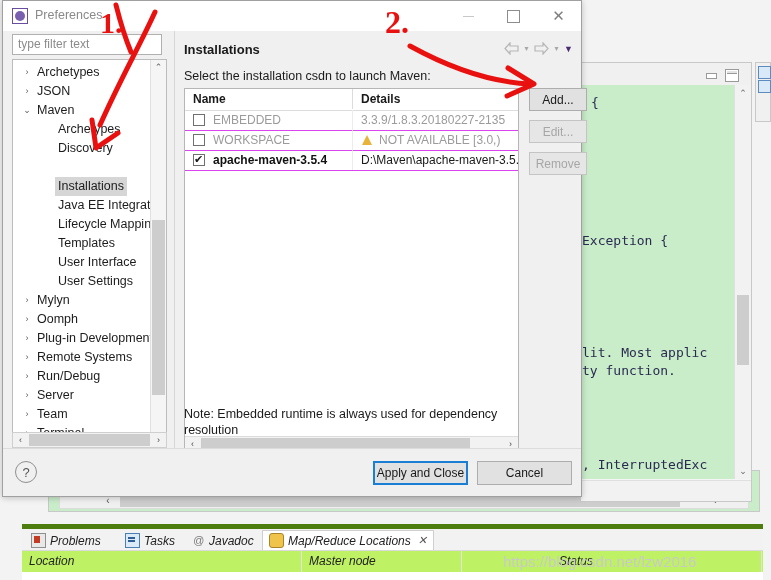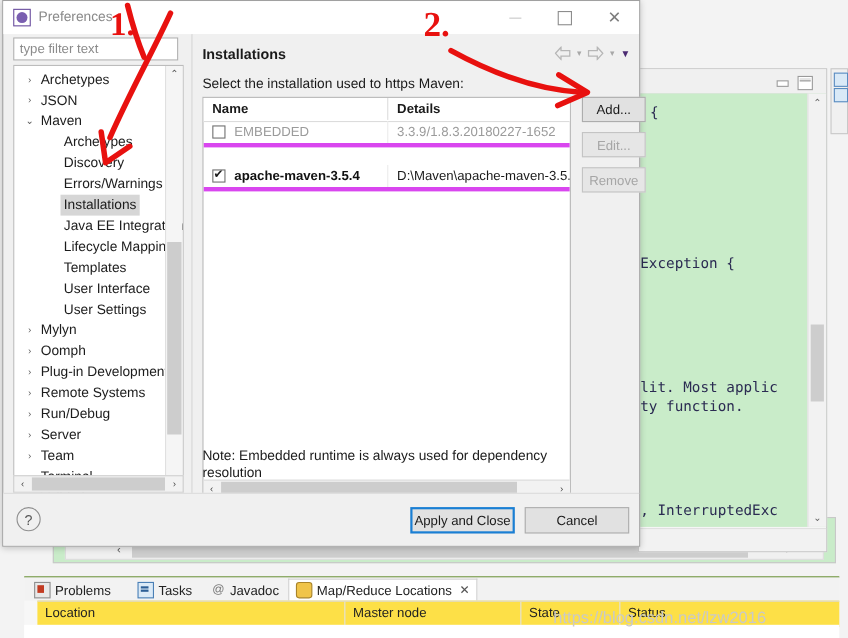--- a/index.html
+++ b/index.html
@@ -100,21 +100,21 @@
   .rp-icon {
     position: absolute; left: 2px; width: 11px; height: 11px;
     background: #d9e9f7; border: 1px solid #5a8cc0;
   }
   .rp-icon.a { top: 3px; }
   .rp-icon.b { top: 17px; }
 
   
   .bottom-view {
     position: absolute; left: 22px; top: 524px; right: 8px; bottom: 0;
-    background: #f7f7f7; border-top: 1px solid #4d7c0f;
+    background: #f7f7f7; border-top: 5px solid #4d7c0f; font-style: italic;
   }
   .view-tabs {
     position: absolute; left: 0; top: 0; right: 0; height: 21px;
     background: #f2f2f2;
   }
   .vtab {
     position: absolute; top: 1px; height: 20px; box-sizing: border-box;
     display: flex; align-items: center; gap: 4px; padding: 0 6px;
     font-size: 12px; color: #222; border: 1px solid transparent;
     border-bottom: none; white-space: nowrap;
@@ -130,22 +130,22 @@
     content: ""; position: absolute; left: 2px; top: 3px; width: 7px; height: 2px;
     background: #2d5f96; box-shadow: 0 3px 0 #2d5f96;
   }
   .ticon.javadoc { color: #7a7a7a; font-size: 11px; text-align: center; line-height: 13px; }
   .ticon.mapred {
     background: #f0c44a; border: 1px solid #a9842a; border-radius: 3px;
   }
   .tab-close { font-size: 11px; color: #555; margin-left: 3px; }
 
   .view-table-head {
-    position: absolute; left: 12px; top: 21px; right: 0; height: 22px;
-    background: #fde047; border-top: 1px solid #dadada; border-bottom: 1px solid #dadada;
+    position: absolute; left: 0; top: 21px; right: 0; height: 22px;
+    background: #bef264; border-top: 1px solid #dadada; border-bottom: 1px solid #dadada;
   }
   .vcol {
     position: absolute; top: 0; height: 21px; line-height: 21px;
     font-size: 12px; color: #222; padding-left: 7px;
     border-right: 1px solid #e2e2e2; box-sizing: border-box;
   }
   .view-body { position: absolute; left: 0; top: 43px; right: 0; bottom: 0; background: #fff; }
   .watermark {
     position: absolute; left: 503px; top: 553px;
     font-size: 15px; color: #c9c9c9; white-space: nowrap;
@@ -277,21 +277,21 @@
   }
   .th {
     position: absolute; top: 0; height: 20px; line-height: 20px;
     font-size: 12px; font-weight: bold; color: #1a1a1a; padding-left: 8px;
     box-sizing: border-box;
   }
   .th.c1 { left: 0; width: 168px; border-right: 1px solid #dcdcdc; }
   .th.c2 { left: 168px; right: 0; }
   .trow {
     position: absolute; left: 0; right: 0; height: 20px;
-    border-bottom: 4px solid #d946ef;
+    border-bottom: 1px solid #d946ef;
   }
   .cell-name {
     position: absolute; left: 0; width: 168px; top: 0; height: 20px; line-height: 20px;
     font-size: 12px; padding-left: 28px; box-sizing: border-box;
     border-right: 1px solid #ececec; white-space: nowrap; overflow: hidden;
   }
   .cell-det {
     position: absolute; left: 168px; right: 0; top: 0; height: 20px; line-height: 20px;
     font-size: 12px; padding-left: 8px; box-sizing: border-box;
     white-space: nowrap; overflow: hidden;
@@ -437,21 +437,20 @@
         </div>
         <div class="vtab active" style="left:240px;">
           <span class="ticon mapred"></span>
           <span>Map/Reduce Locations</span>
           <span class="tab-close">✕</span>
         </div>
       </div>
       <div class="view-table-head">
         <span class="vcol" style="left:0px;  width:280px;">Location</span>
         <span class="vcol" style="left:280px;width:160px;">Master node</span>
-        <span class="vcol" style="left:440px;width:90px;">State</span>
         <span class="vcol" style="left:530px;width:210px;">Status</span>
       </div>
       <div class="view-body"></div>
     </div>
 
     <div class="watermark">https://blog.csdn.net/lzw2016</div>
   </div>
 
   <div class="dialog">
 
@@ -480,23 +479,20 @@
         </div>
       <div class="tree-item lvl1" style="top:41px;">
         <span class="twisty">⌄</span>
         <span class="tlabel">Maven</span>
         </div>
       <div class="tree-item lvl2" style="top:60px;">
         <span class="tlabel">Archetypes</span>
         </div>
       <div class="tree-item lvl2" style="top:79px;">
         <span class="tlabel">Discovery</span>
-        </div>
-      <div class="tree-item lvl2" style="top:98px;">
-        <span class="tlabel">Errors/Warnings</span>
         </div>
       <div class="tree-item lvl2 selected" style="top:117px;">
         <span class="tlabel">Installations</span>
         </div>
       <div class="tree-item lvl2" style="top:136px;">
         <span class="tlabel">Java EE Integration</span>
         </div>
       <div class="tree-item lvl2" style="top:155px;">
         <span class="tlabel">Lifecycle Mapping</span>
         </div>
@@ -570,34 +566,40 @@
         <span class="caret">▾</span>
         <span class="a-fwd">
           <svg width="15" height="13" viewBox="0 0 15 13" class="arrow-shape">
             <path d="M9 1 L14 6.5 L9 12 L9 9 L1 9 L1 4 L9 4 Z" fill="none" stroke="#b6b6b6" stroke-width="1.2"></path>
           </svg>
         </span>
         <span class="caret">▾</span>
         <span class="caret dark">▼</span>
       </div>
 
-      <div class="pane-sub">Select the installation used to https Maven:</div>
+      <div class="pane-sub">Select the installation csdn to launch Maven:</div>
 
       <div class="table-box">
         <div class="thead">
           <span class="th c1">Name</span>
           <span class="th c2">Details</span>
         </div>
 
         <div class="trow" style="top:21px;">
           <span class="chk"></span>
           <span class="cell-name dim">EMBEDDED</span>
-          <span class="cell-det dim">3.3.9/1.8.3.20180227-1652</span>
-        </div>
-
+          <span class="cell-det dim">3.3.9/1.8.3.20180227-2135</span>
+        </div>
+
+        <div class="trow" style="top:41px;">
+          <span class="chk"></span>
+          <span class="cell-name dim">WORKSPACE</span>
+          <span class="warn-icon"></span>
+          <span class="cell-det dim warn">NOT AVAILABLE [3.0,)</span>
+        </div>
 
         <div class="trow" style="top:61px;">
           <span class="chk on"></span>
           <span class="cell-name bold">apache-maven-3.5.4</span>
           <span class="cell-det">D:\Maven\apache-maven-3.5.4</span>
         </div>
 
         <div class="tbl-hscroll">
           <span class="ar l">‹</span>
           <span class="thumb"></span>

